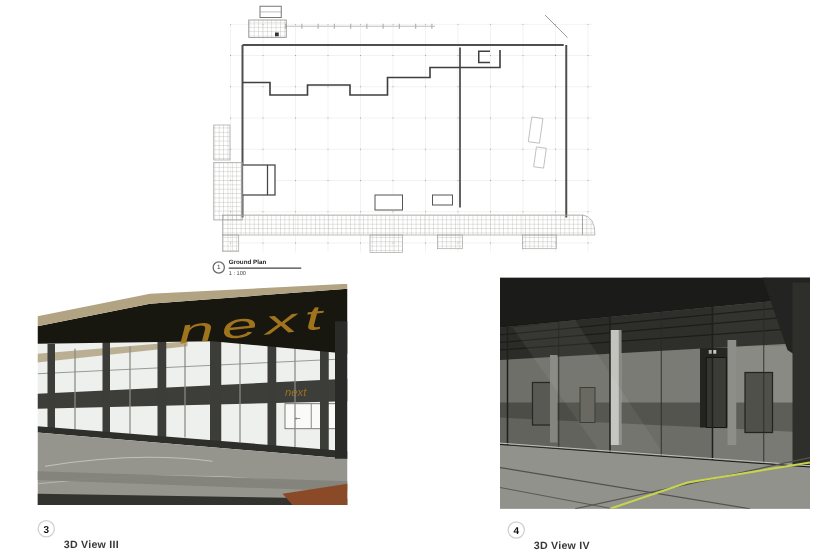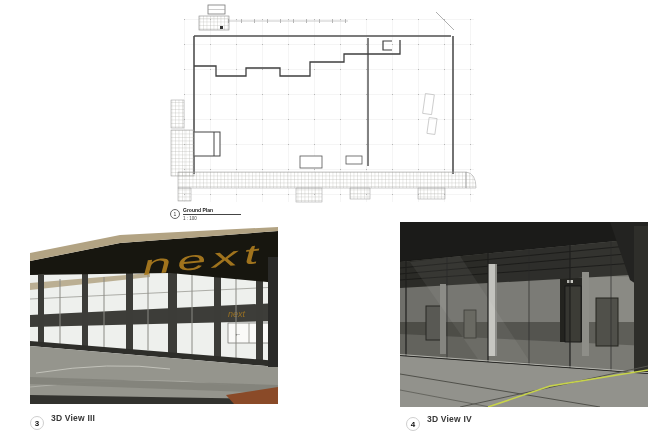--- a/index.html
+++ b/index.html
@@ -33,21 +33,21 @@
   .view3-viewport{position:absolute;left:30px;top:227px;width:248px;height:177px;}
   .view4-viewport{position:absolute;left:400px;top:222px;width:248px;height:185px;}
   .view-caption{position:absolute;display:flex;align-items:flex-start;gap:7px;}
   .cap3{left:30px;top:412px;}
   .cap4{left:406px;top:413px;}
   .cap-num{
     width:12px;height:12px;border:1px solid #cfcfcf;border-radius:50%;
     display:flex;align-items:center;justify-content:center;
     font-size:8px;font-weight:bold;color:#111;margin-top:4px;flex:0 0 auto;
   }
-  .cap-title{font-size:8.5px;font-weight:600;color:#383838;letter-spacing:.2px;margin-top:1px;text-align:right;}
+  .cap-title{font-size:8.5px;font-weight:600;color:#383838;letter-spacing:.2px;margin-top:18px;text-align:right;}
   svg{display:block;}
   text{font-family:"Liberation Sans", sans-serif;}
 </style>
 </head>
 <body>
 
 <div class="sheet">
 
   <div class="plan-viewport">
     <svg width="334" height="202" viewBox="0 0 334 202">

